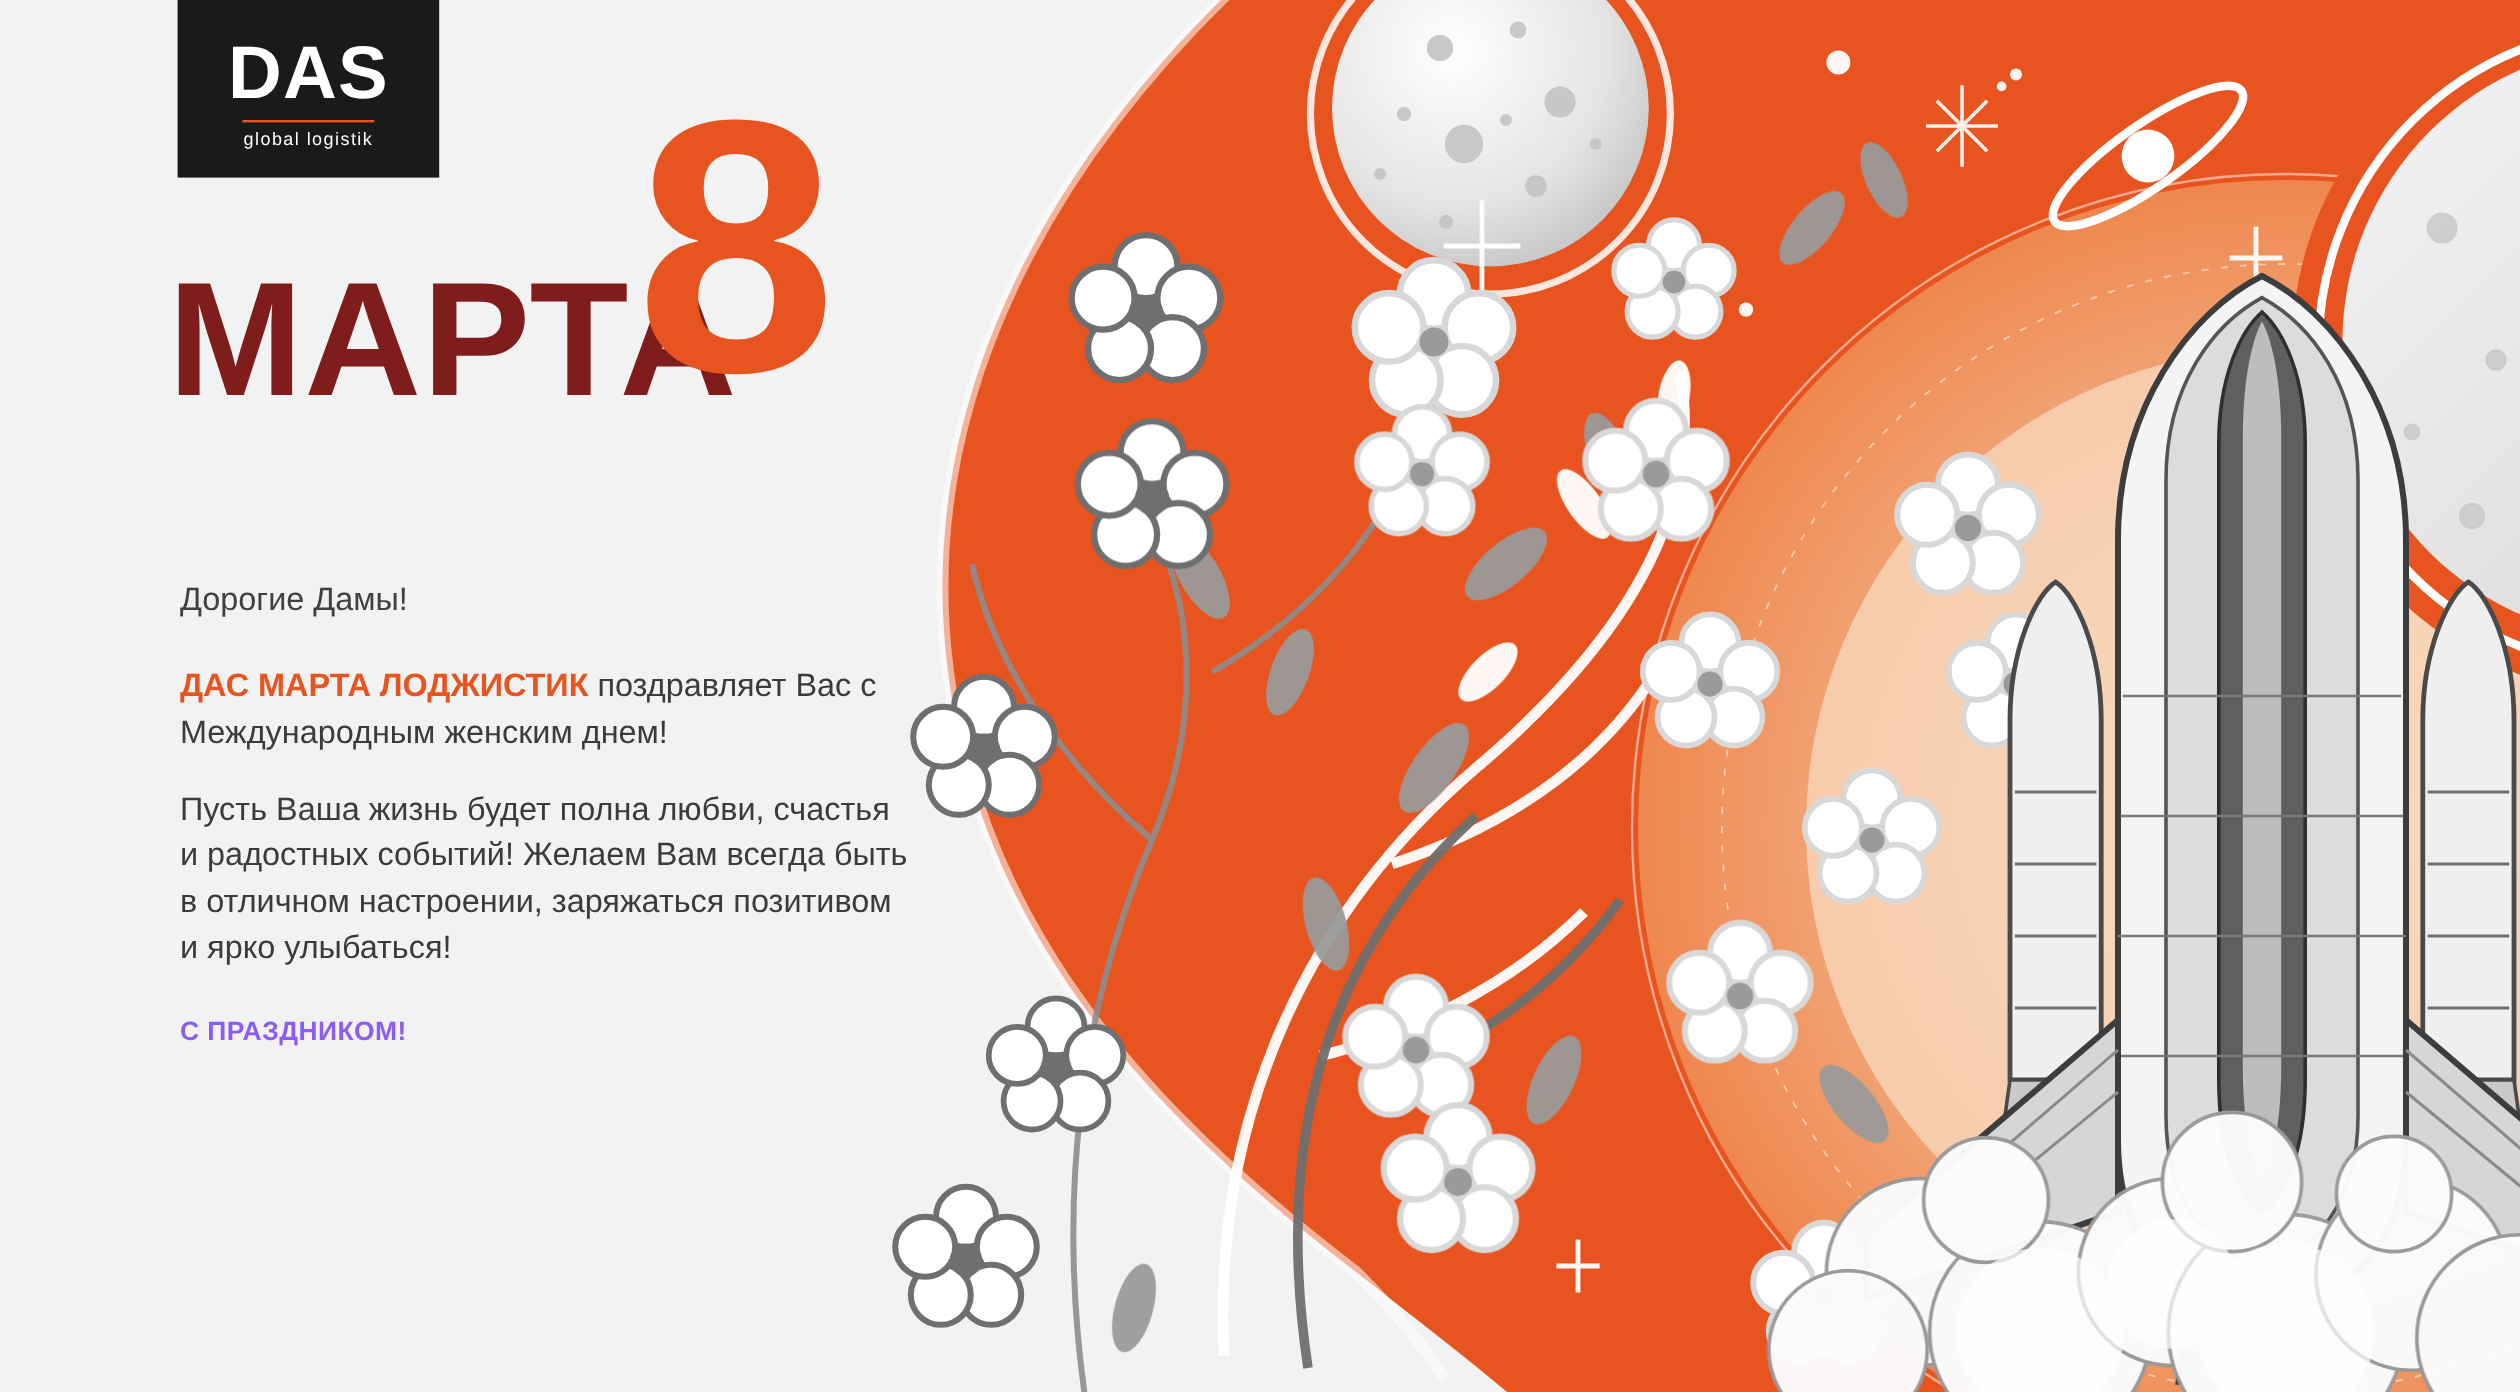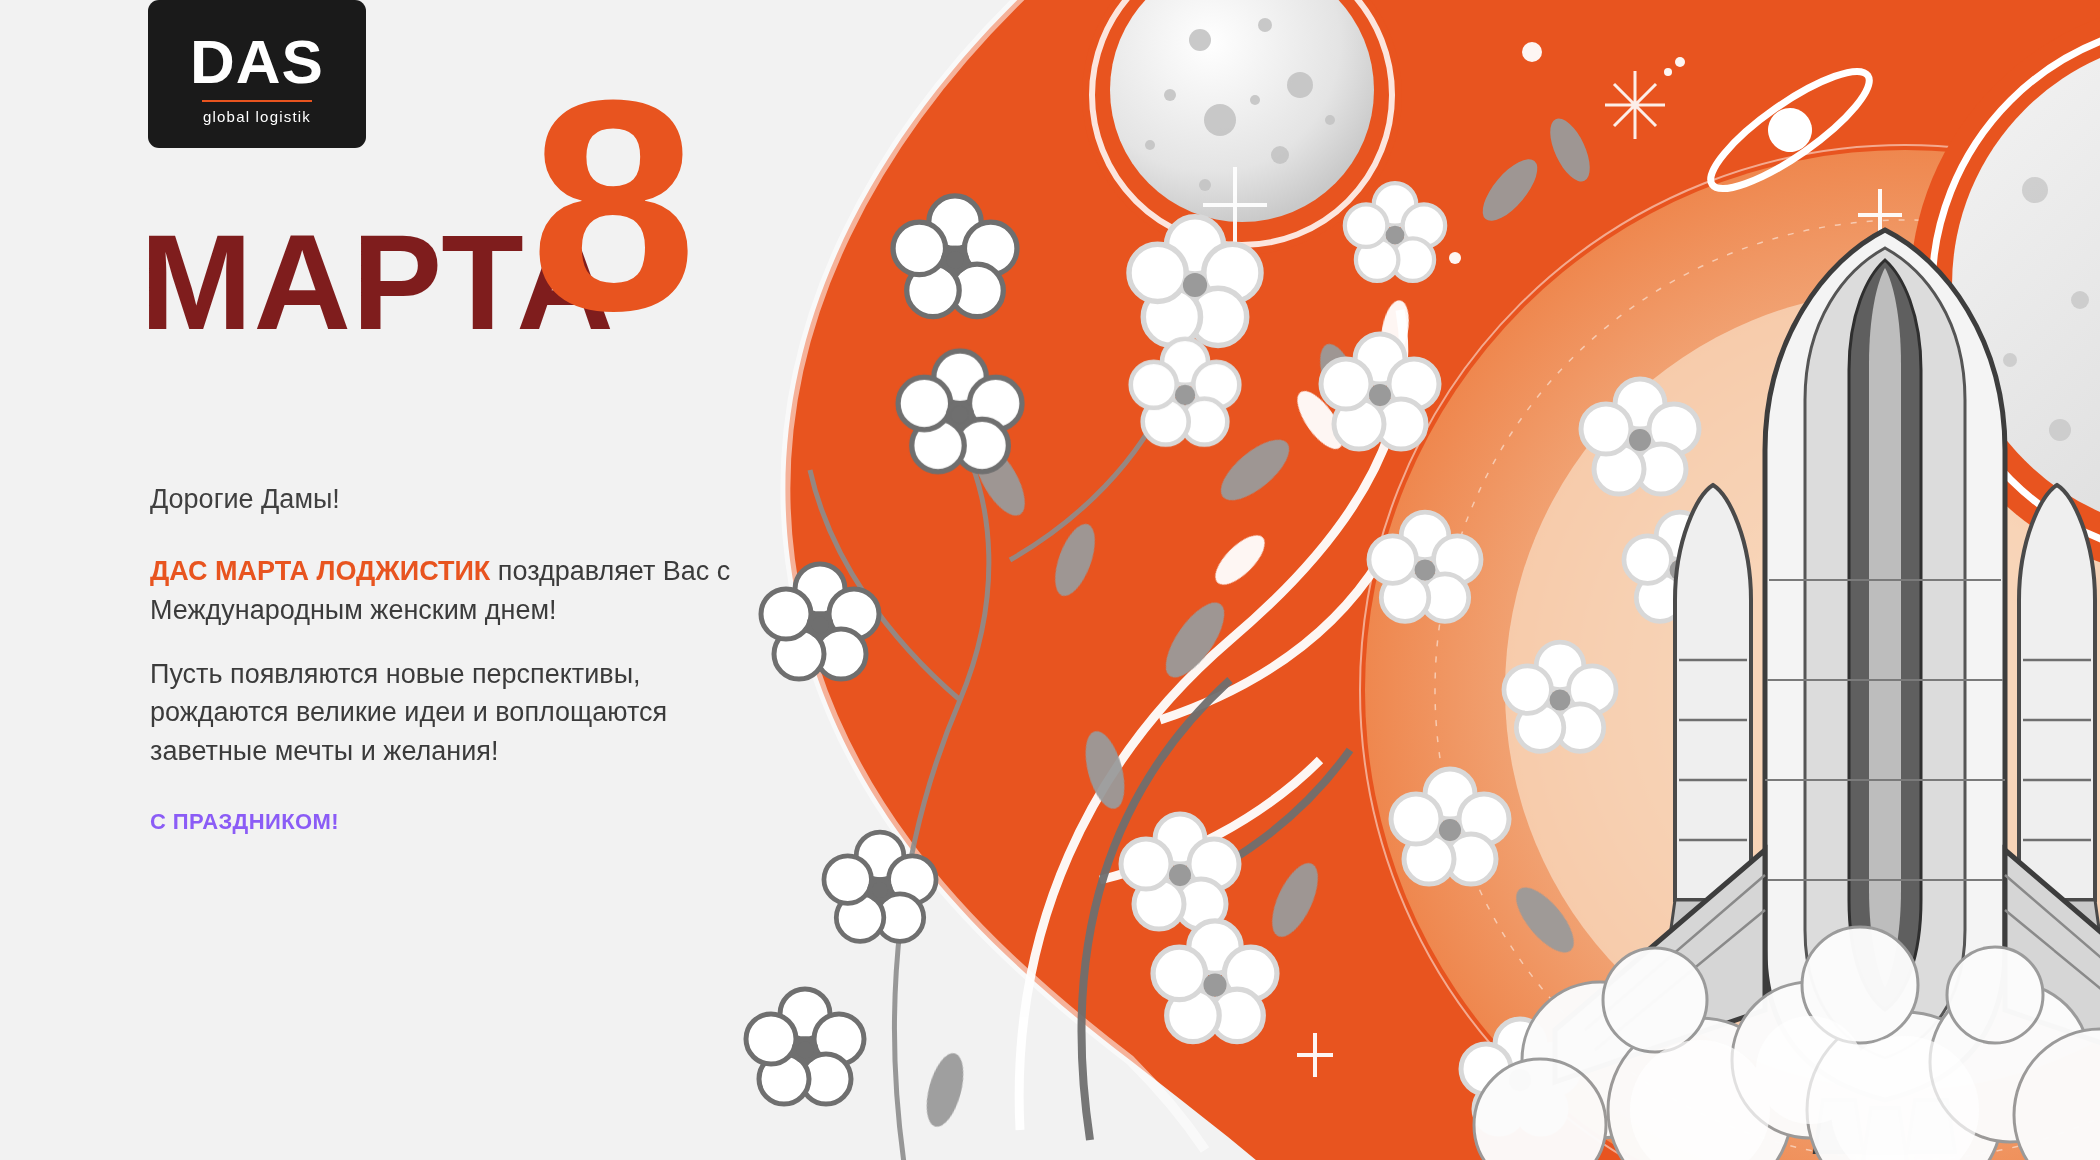--- a/index.html
+++ b/index.html
@@ -38,21 +38,20 @@
     top: 0px;
     width: 218px;
     height: 148px;
     background: #1a1a1a;
     display: flex;
     flex-direction: column;
     align-items: center;
     justify-content: center;
     box-sizing: border-box;
     padding-top: 8px;
-    border-radius: 11px;
   }
   #logo-text {
     color: #ffffff;
     font-size: 62px;
     font-weight: bold;
     letter-spacing: 1px;
     line-height: 1;
     font-family: "Liberation Sans", sans-serif;
   }
   #logo-rule {
@@ -474,19 +473,19 @@
     <div id="eight">8</div>
   </div>
 
   <div id="message">
     <div id="greeting">Дорогие Дамы!</div>
 
     <div class="para">
       <span class="company">ДАС МАРТА ЛОДЖИСТИК</span><span> поздравляет Вас с Международным женским днем!</span>
     </div>
 
-
-    <div class="para">Пусть появляются новые перспективы, рождаются великие идеи и воплощаются заветные мечты и желания!</div>
+    <div class="para">Пусть Ваша жизнь будет полна любви, счастья и радостных событий! Желаем Вам всегда быть в отличном настроении, заряжаться позитивом и ярко улыбаться!</div>
+
 
     <div id="celebrate">С ПРАЗДНИКОМ!</div>
   </div>
 
 </div>
 
 </body></html>

